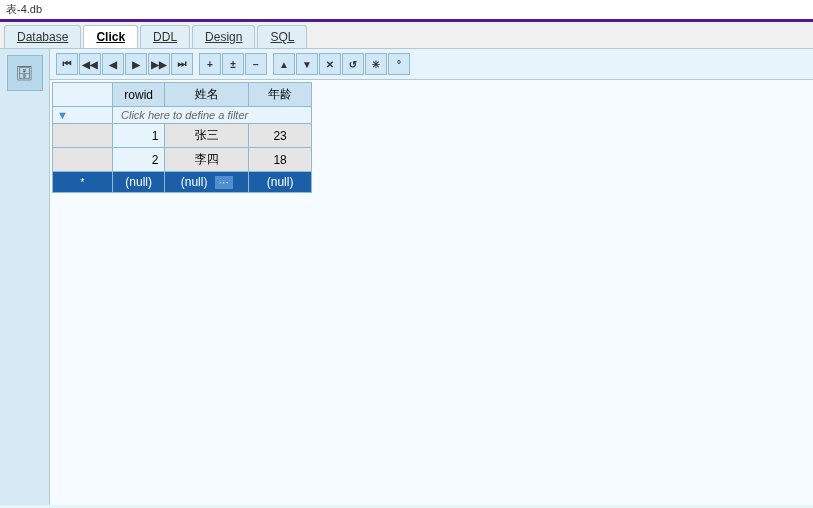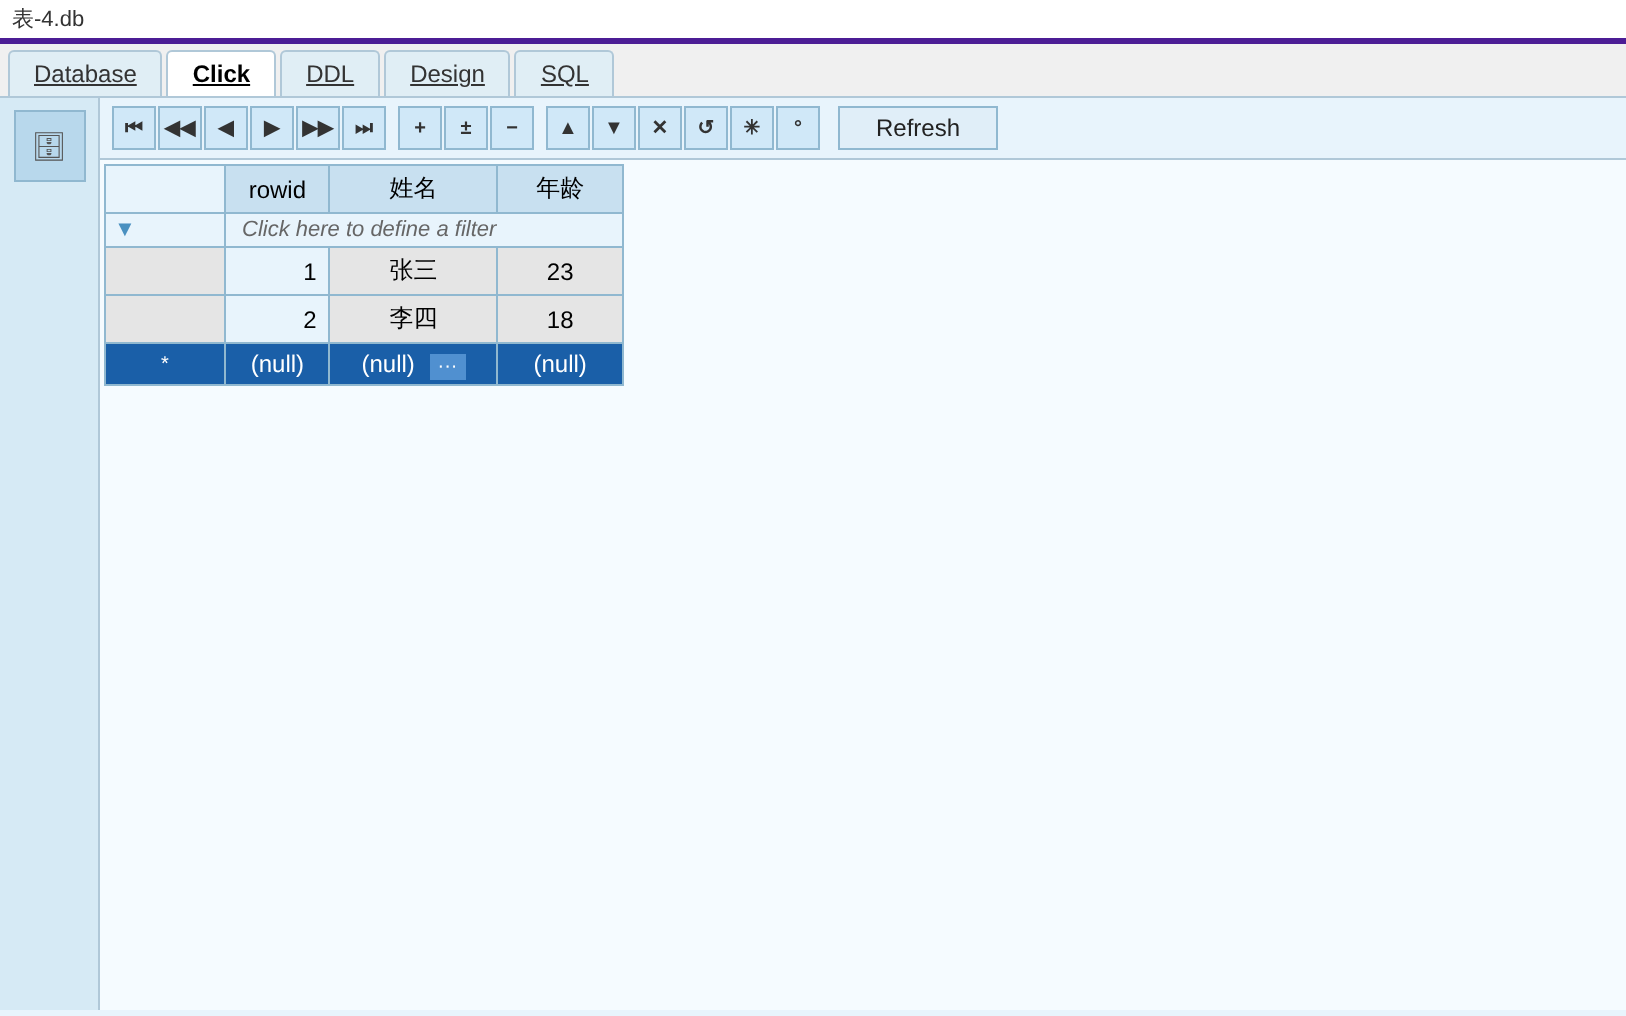--- a/index.html
+++ b/index.html
@@ -220,21 +220,20 @@
       <div class="toolbar-btn" title="Add">+</div>
       <div class="toolbar-btn" title="Edit">±</div>
       <div class="toolbar-btn" title="Delete">−</div>
       <div class="toolbar-separator"></div>
       <div class="toolbar-btn" title="Up">▲</div>
       <div class="toolbar-btn" title="Down">▼</div>
       <div class="toolbar-btn" title="Cancel">✕</div>
       <div class="toolbar-btn" title="Undo">↺</div>
       <div class="toolbar-btn">✳</div>
       <div class="toolbar-btn">°</div>
-      <button class="refresh-btn">Refresh</button>
     </div>
 
     <div class="table-area">
       <table>
         <thead>
           <tr>
             <th style="width:16px; background:#e8f4fc; border-color:#90b8d0;"></th>
             <th class="rowid-col">rowid</th>
             <th class="name-col">姓名</th>
             <th class="age-col">年龄</th>

